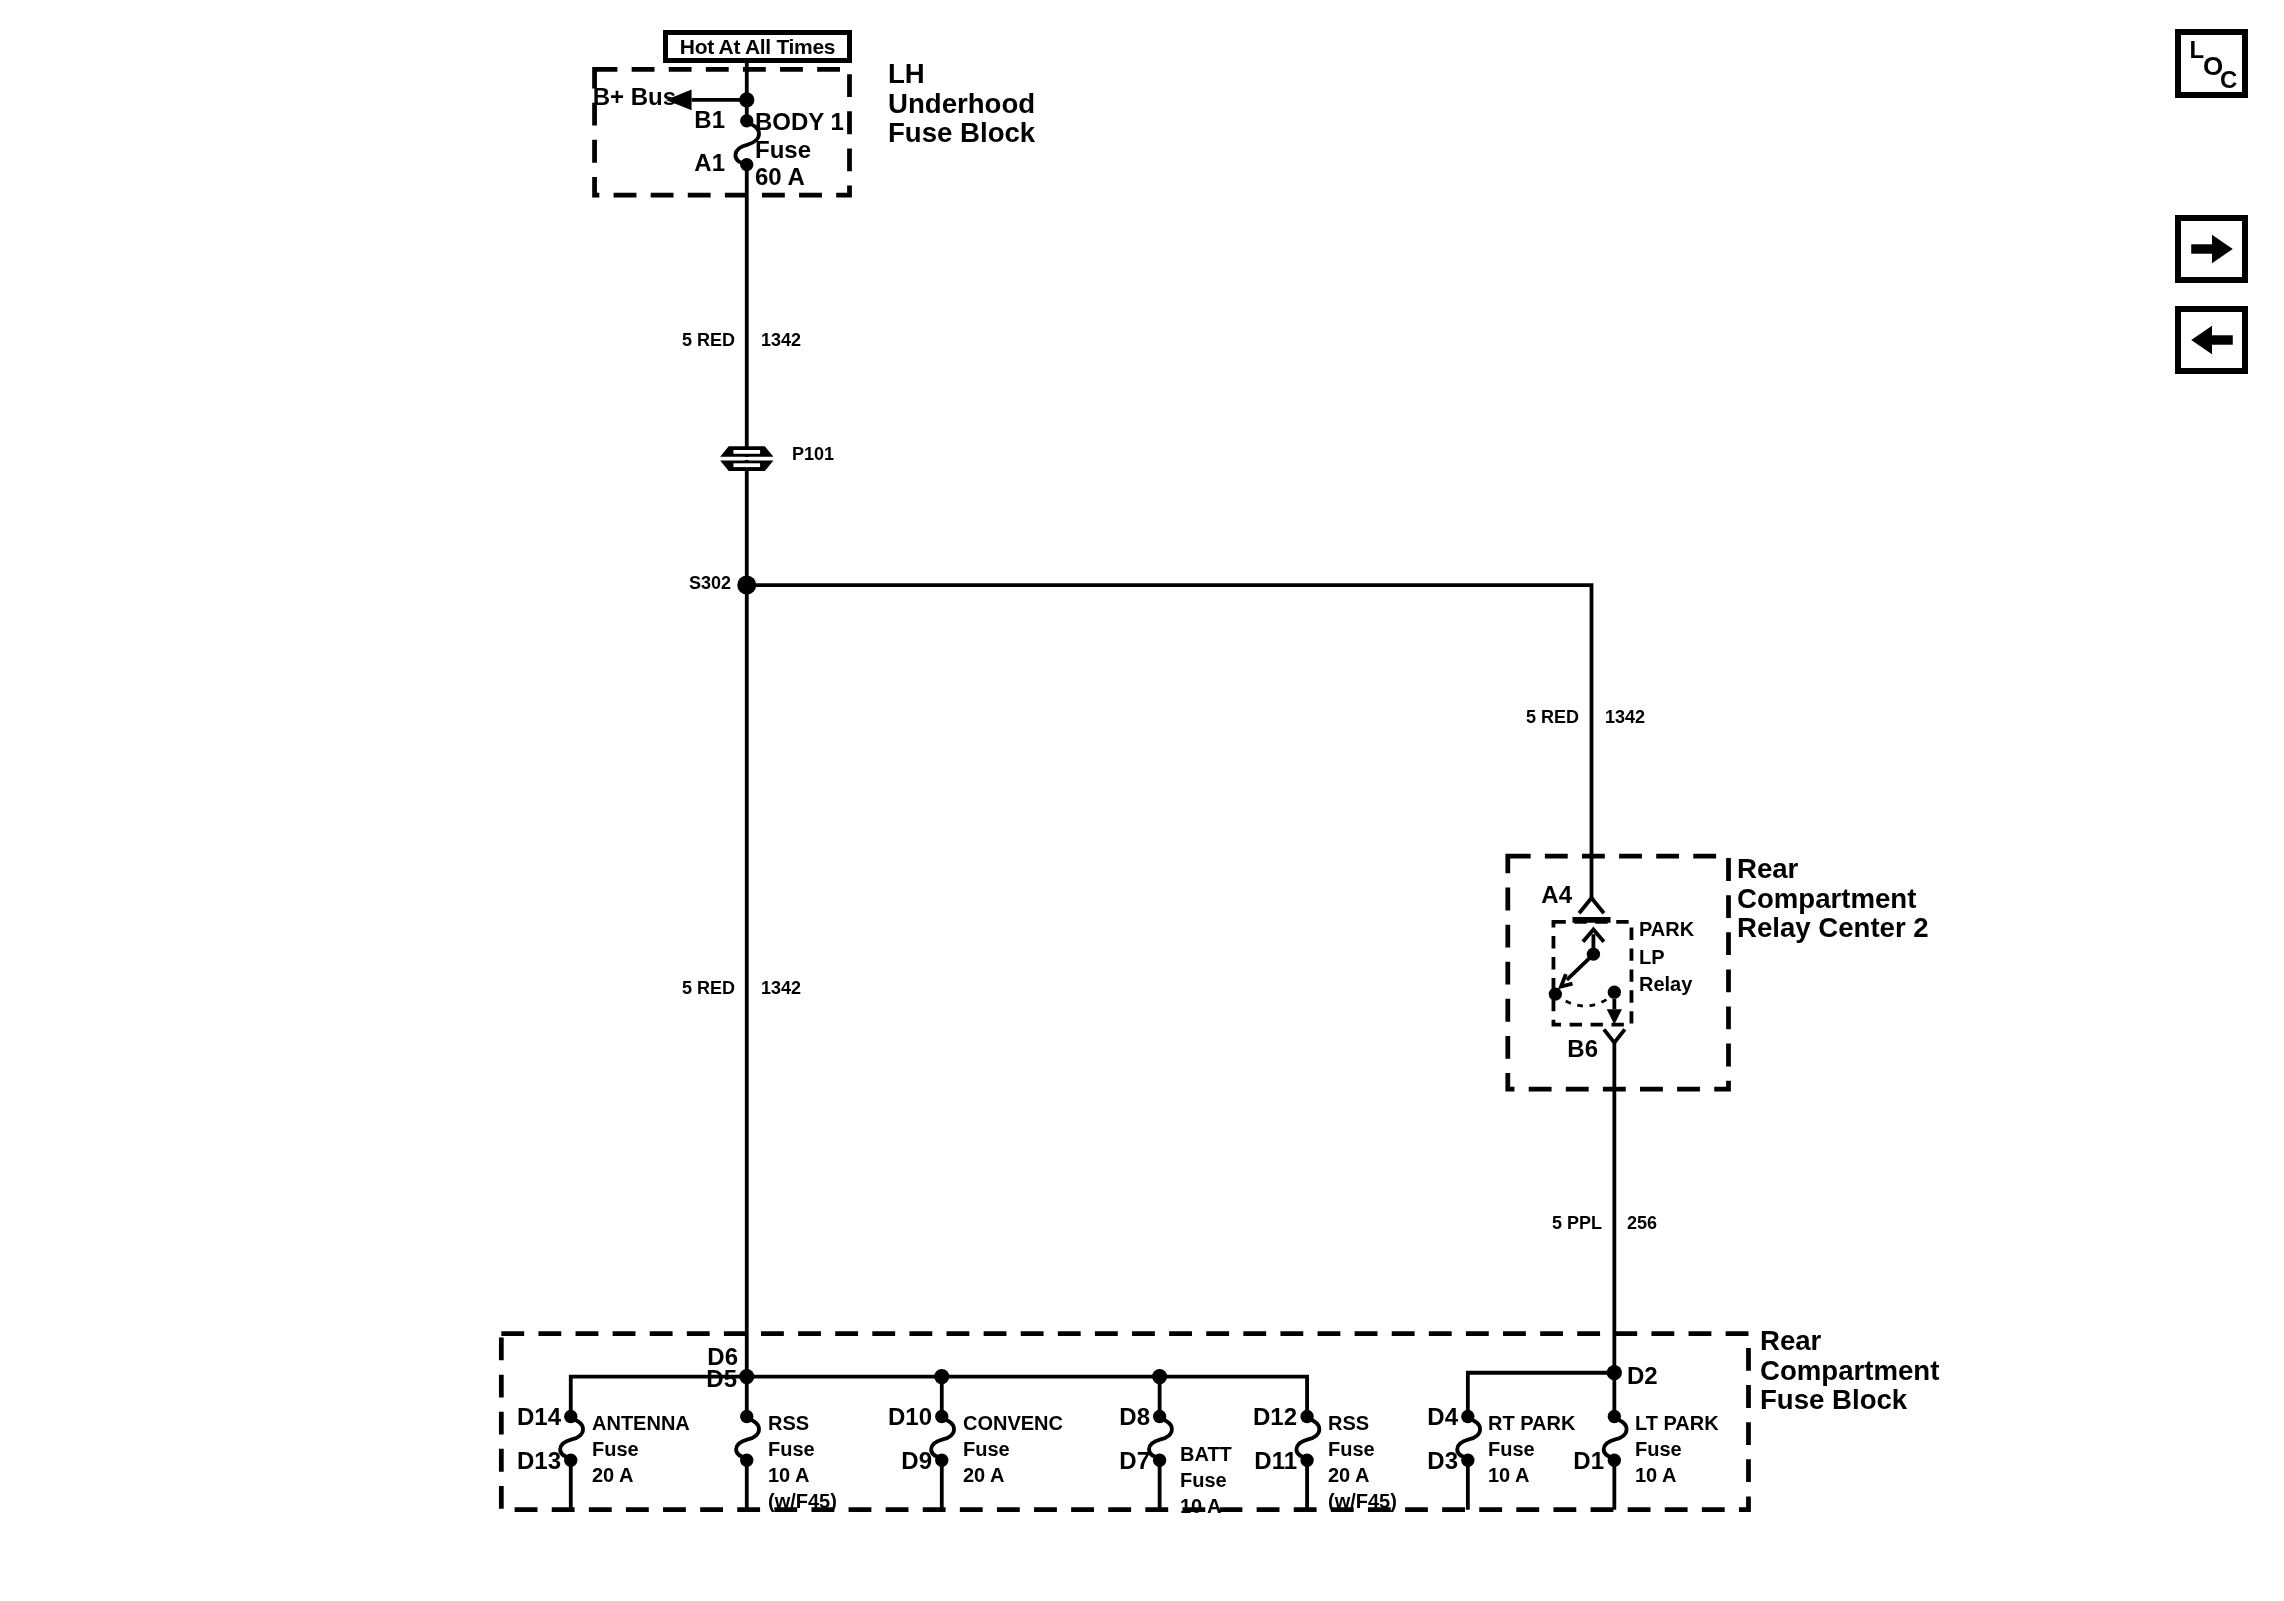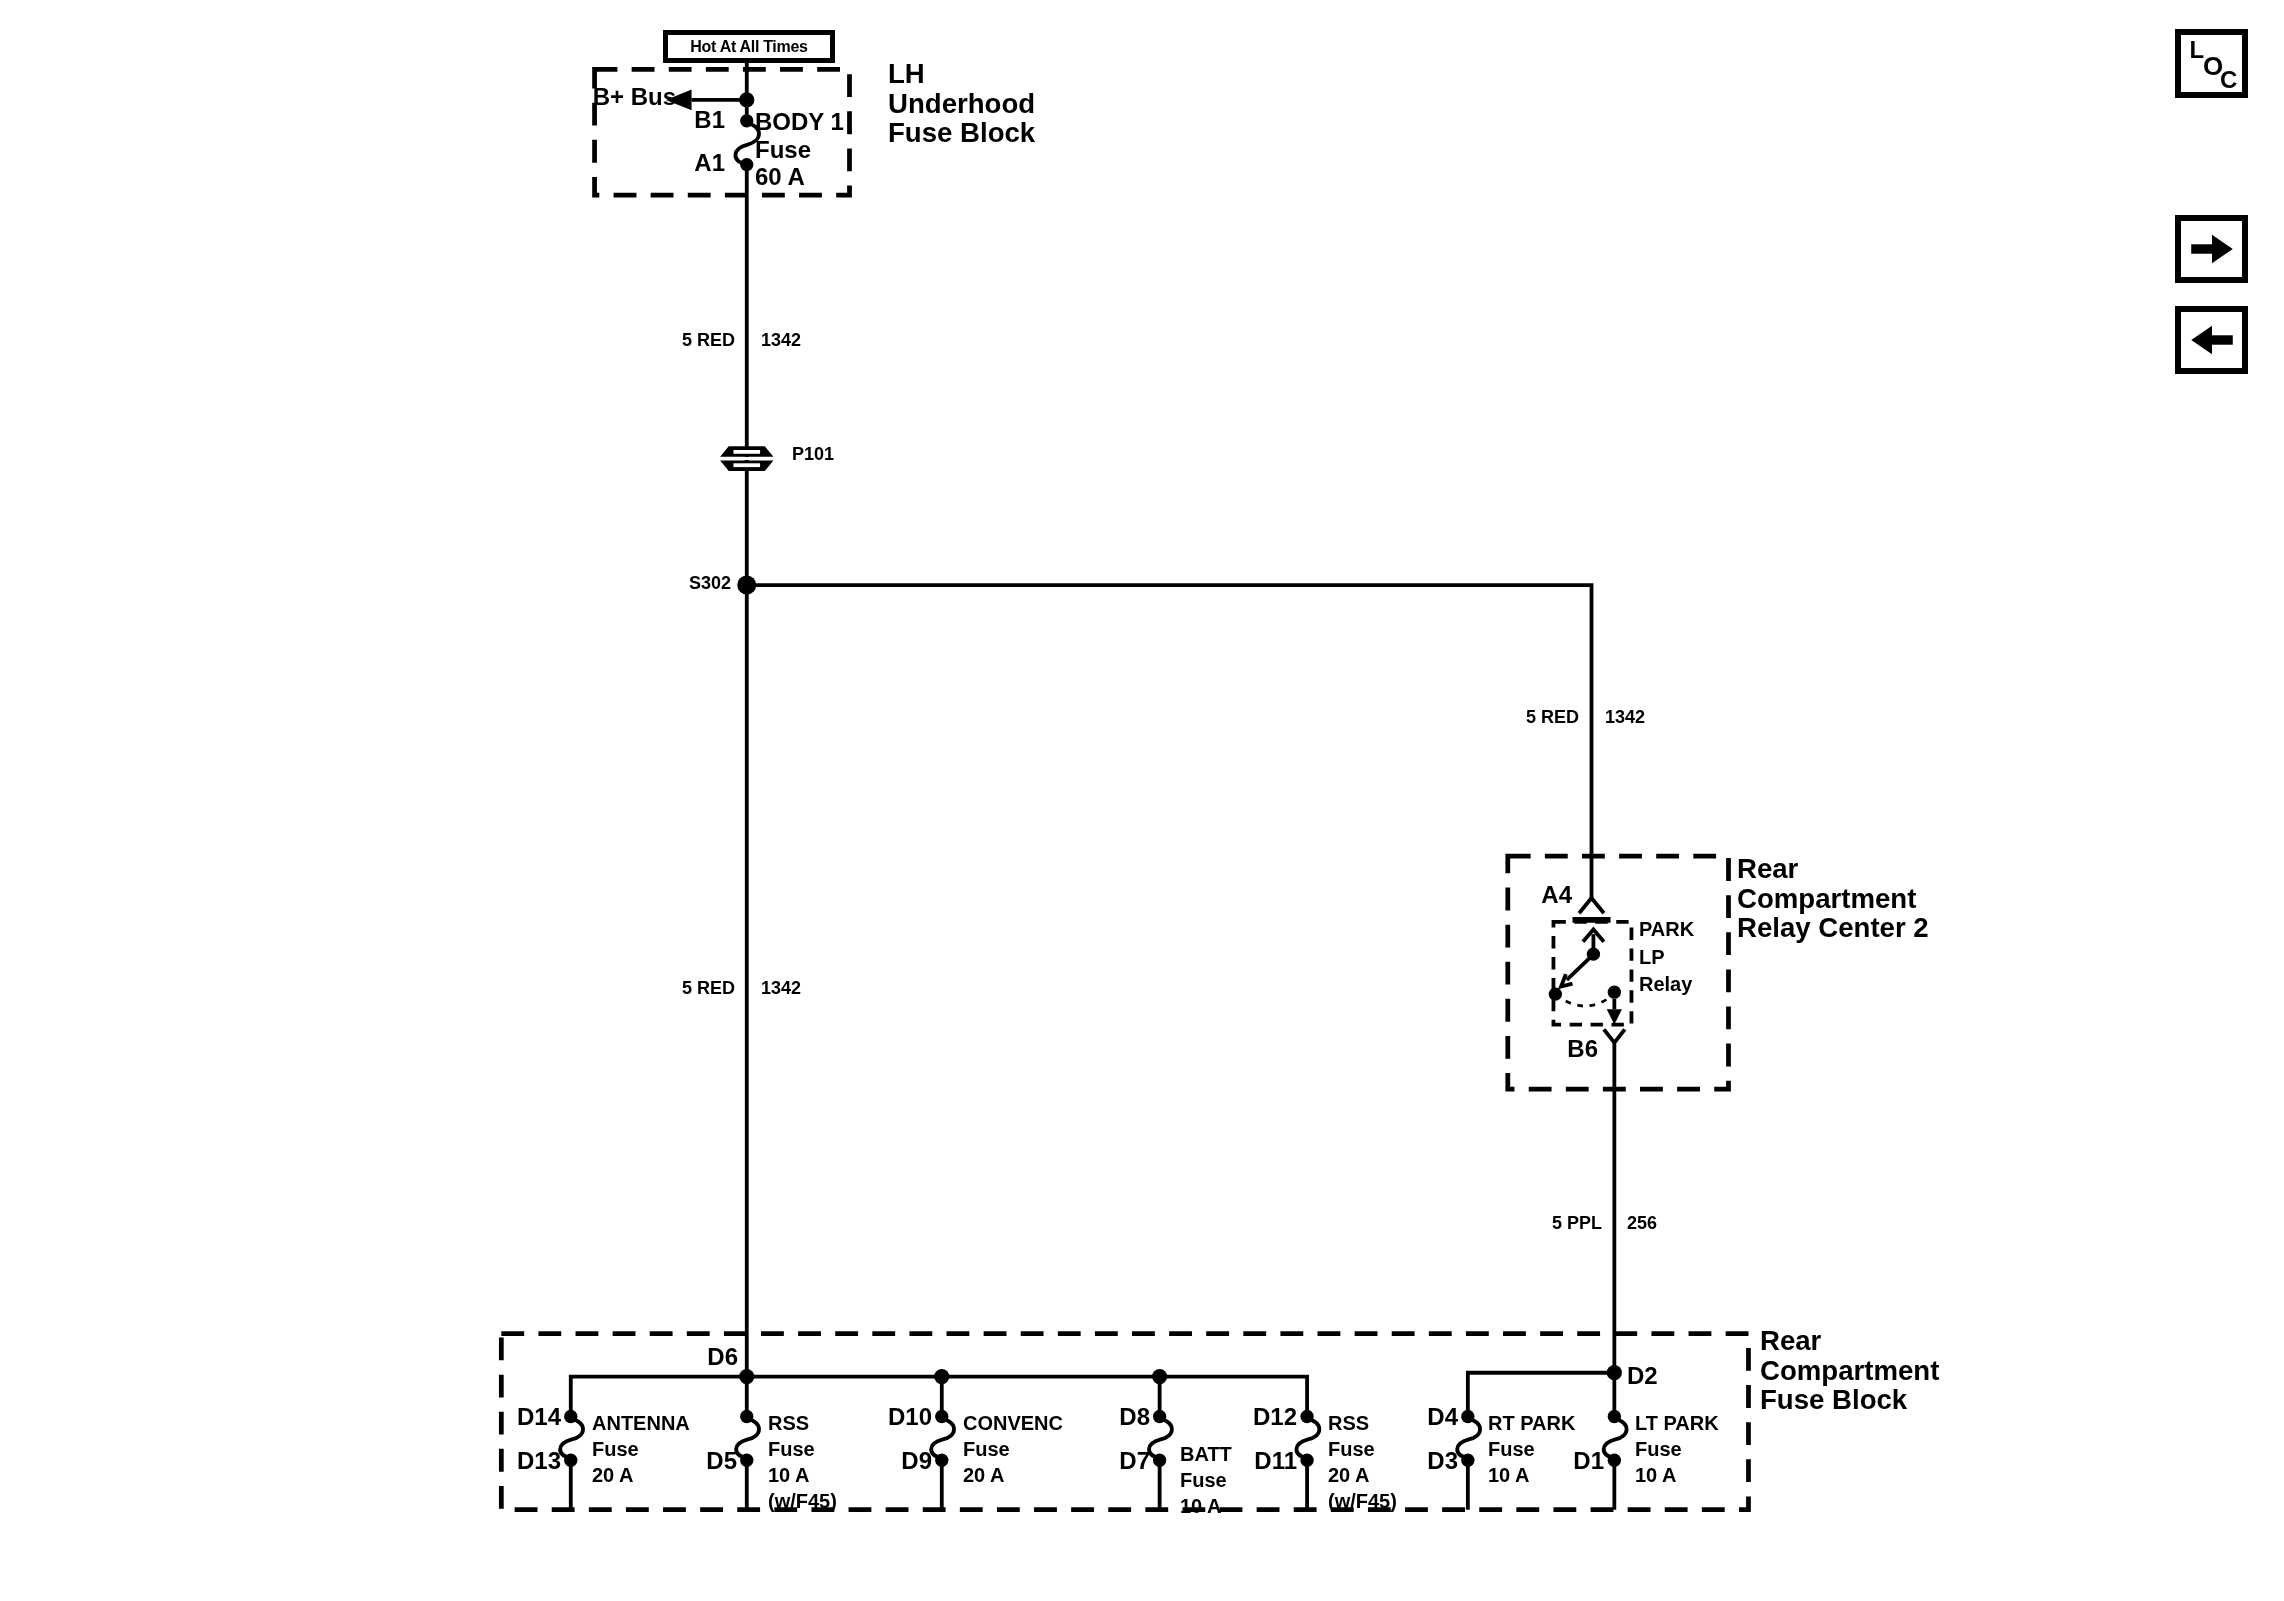--- a/index.html
+++ b/index.html
@@ -7,23 +7,23 @@
           font-family:"Liberation Sans",sans-serif;font-weight:bold;color:#000;overflow:hidden;}
   #geom{position:absolute;left:0;top:0;}
   .lbl{position:absolute;white-space:nowrap;font-weight:bold;color:#000;}
   .r{text-align:right;}
   .big{font-size:18px;line-height:29.5px;}
   .sm{font-size:24px;line-height:24px;}
   .fd{font-size:20px;line-height:26px;}
   .fd span{display:block;}
   .title{font-size:27.6px;line-height:29.5px;}
   .title span{display:block;}
-  .hotbox{position:absolute;left:663px;top:30px;width:172px;height:33px;border:5.7px solid #000;
+  .hotbox{position:absolute;left:663px;top:30px;width:189px;height:33px;border:5.7px solid #000;
           box-sizing:border-box;display:flex;align-items:center;justify-content:center;
-          font-size:16px;letter-spacing:-0.3px;background:#fff;}
+          font-size:21px;letter-spacing:-0.3px;background:#fff;}
   .navbtn{position:absolute;width:73px;height:68px;border:6.7px solid #000;box-sizing:border-box;
           background:#fff;display:flex;align-items:center;justify-content:center;cursor:pointer;}
   .locbtn{position:absolute;left:2175px;top:28.5px;width:73px;height:69px;border:6.7px solid #000;
           box-sizing:border-box;background:#fff;cursor:pointer;}
   .locbtn span{position:absolute;font-weight:bold;}
   .loc-l{left:8.6px;top:1px;font-size:24px;}
   .loc-o{left:22px;top:16px;font-size:26px;}
   .loc-c{left:39px;top:31px;font-size:24px;}
 </style>
 </head>
@@ -202,21 +202,21 @@
   <div class="lbl sm" style="left:1627px;top:1364px;">D2</div>
 
   <div class="lbl sm r" style="left:485px;top:1405px;width:76px;">D14</div>
   <div class="lbl sm r" style="left:485px;top:1449px;width:76px;">D13</div>
   <div class="lbl fd" style="left:592px;top:1410px;">
     <span>ANTENNA</span>
     <span>Fuse</span>
     <span>20 A</span>
   </div>
 
-  <div class="lbl sm r" style="left:661px;top:1449px;width:76px;">D5</div>
+  <div class="lbl sm r" style="left:661px;top:1367px;width:76px;">D5</div>
   <div class="lbl fd" style="left:768px;top:1410px;">
     <span>RSS</span>
     <span>Fuse</span>
     <span>10 A</span>
     <span>(w/F45)</span>
   </div>
 
   <div class="lbl sm r" style="left:856px;top:1405px;width:76px;">D10</div>
   <div class="lbl sm r" style="left:856px;top:1449px;width:76px;">D9</div>
   <div class="lbl fd" style="left:963px;top:1410px;">

